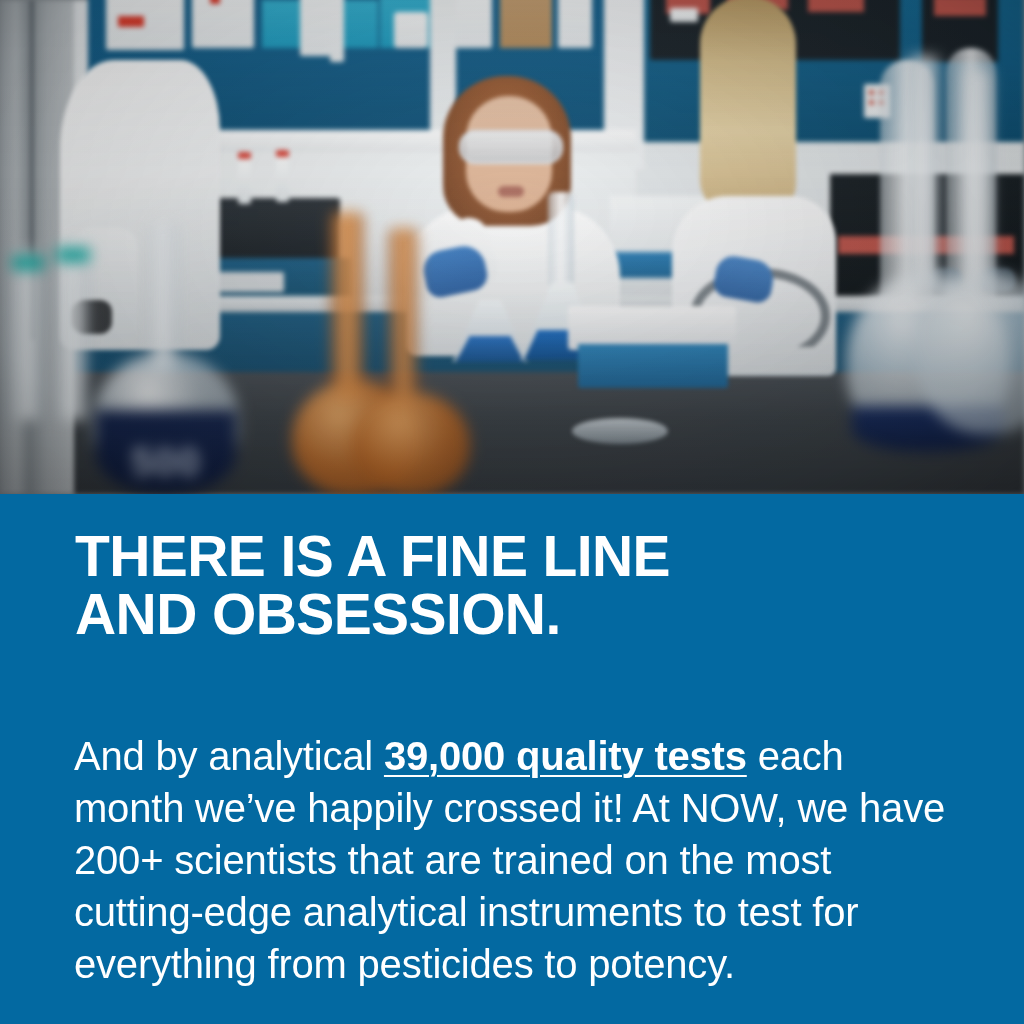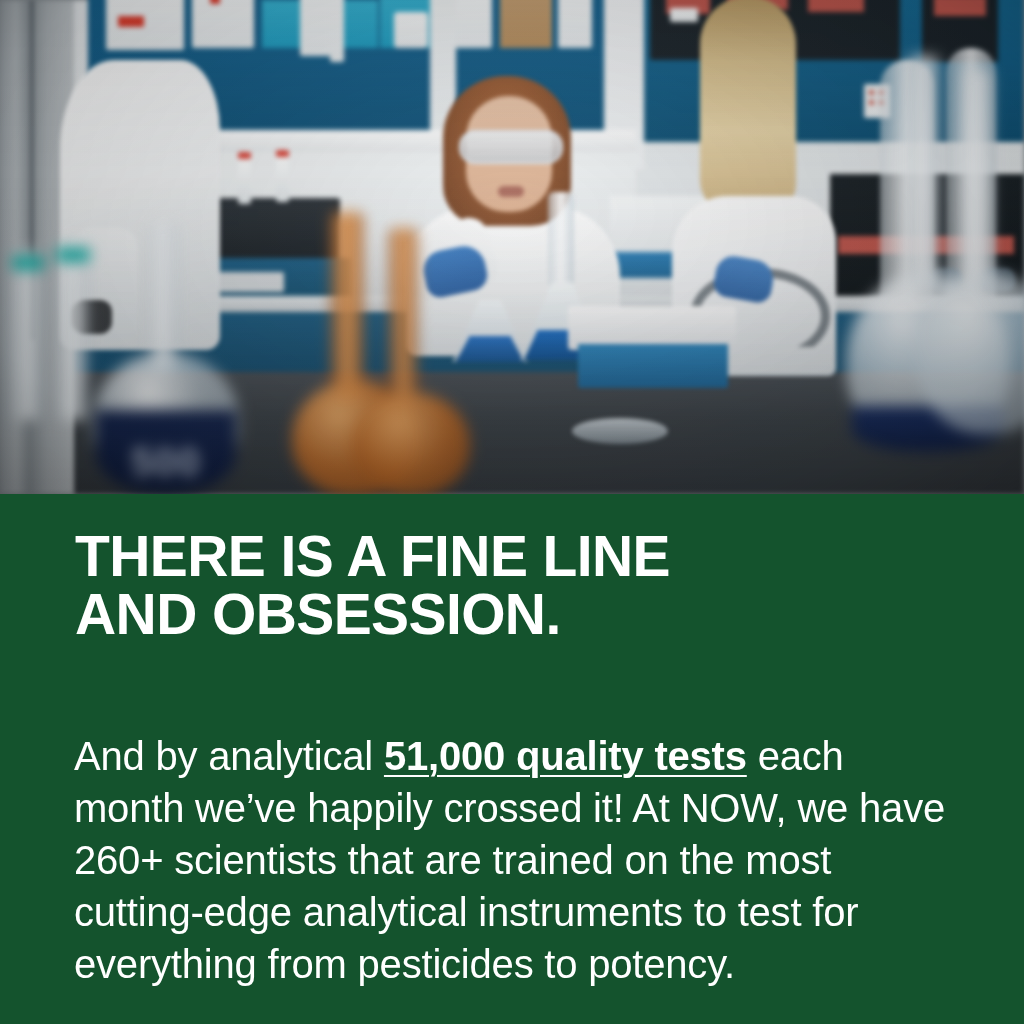--- a/index.html
+++ b/index.html
@@ -369,21 +369,21 @@
       linear-gradient(180deg, rgba(16,30,42,.05) 0%, rgba(16,30,42,0) 35%, rgba(12,18,24,.12) 100%);
     pointer-events:none;
   }
   #bg-blur-layer { filter:blur(2.6px); }
   #mid-blur-layer { filter:blur(2.0px); }
 
   
   #panel {
     position:absolute; left:0; top:494px;
     width:1024px; height:530px;
-    background:#14532d;
+    background:#0369a1;
   }
   #headline {
     position:absolute; left:75px; top:33px;
     width:900px;
     color:#ffffff;
     font-family:"Liberation Sans", sans-serif;
     font-weight:700;
     font-size:57px;
     line-height:58px;
     letter-spacing:-0.6px;
@@ -543,16 +543,16 @@
     <div id="grade" class="ph"></div>
   </div>
 
   <div id="panel">
 
     <div id="headline">
       <span class="hl">THERE IS A FINE LINE</span>
       <span class="hl">AND OBSESSION.</span>
     </div>
 
-    <p id="body"><span>And by analytical </span><b>51,000 quality tests</b><span> each month we’ve happily crossed it! At NOW, we have 260+ scientists that are trained on the most cutting-edge analytical instruments to test for everything from pesticides to potency.</span></p>
+    <p id="body"><span>And by analytical </span><b>39,000 quality tests</b><span> each month we’ve happily crossed it! At NOW, we have 200+ scientists that are trained on the most cutting-edge analytical instruments to test for everything from pesticides to potency.</span></p>
 
   </div>
 </div>
 
 </body></html>

